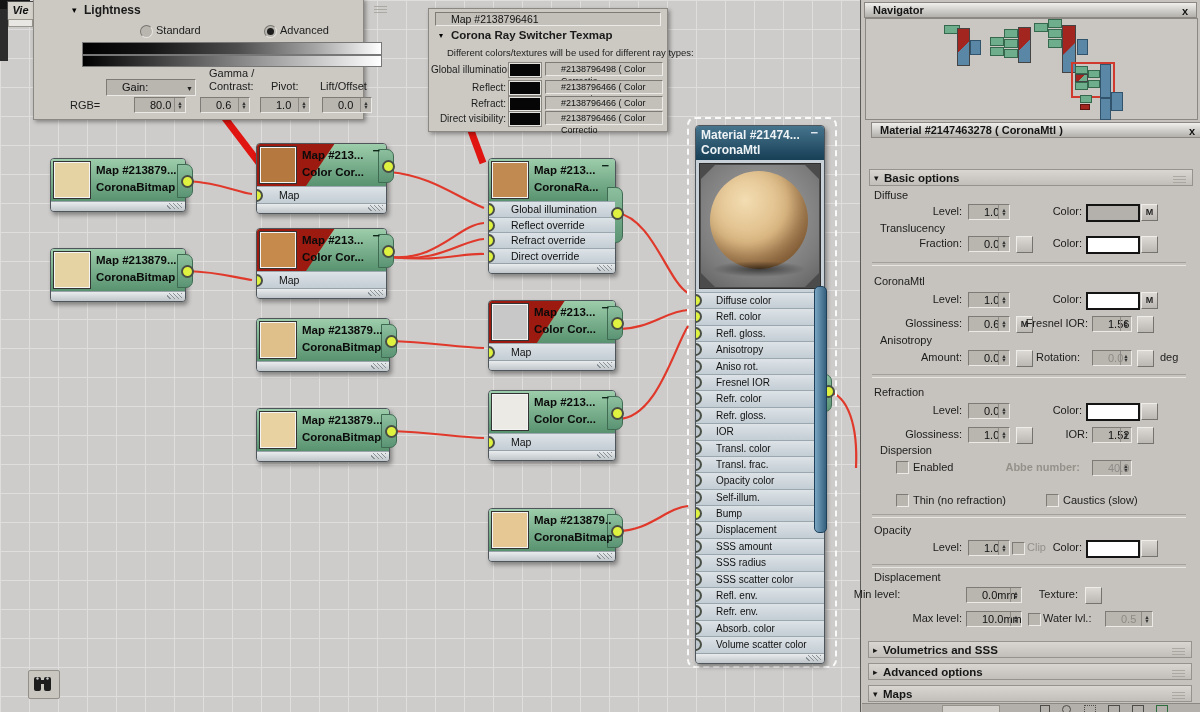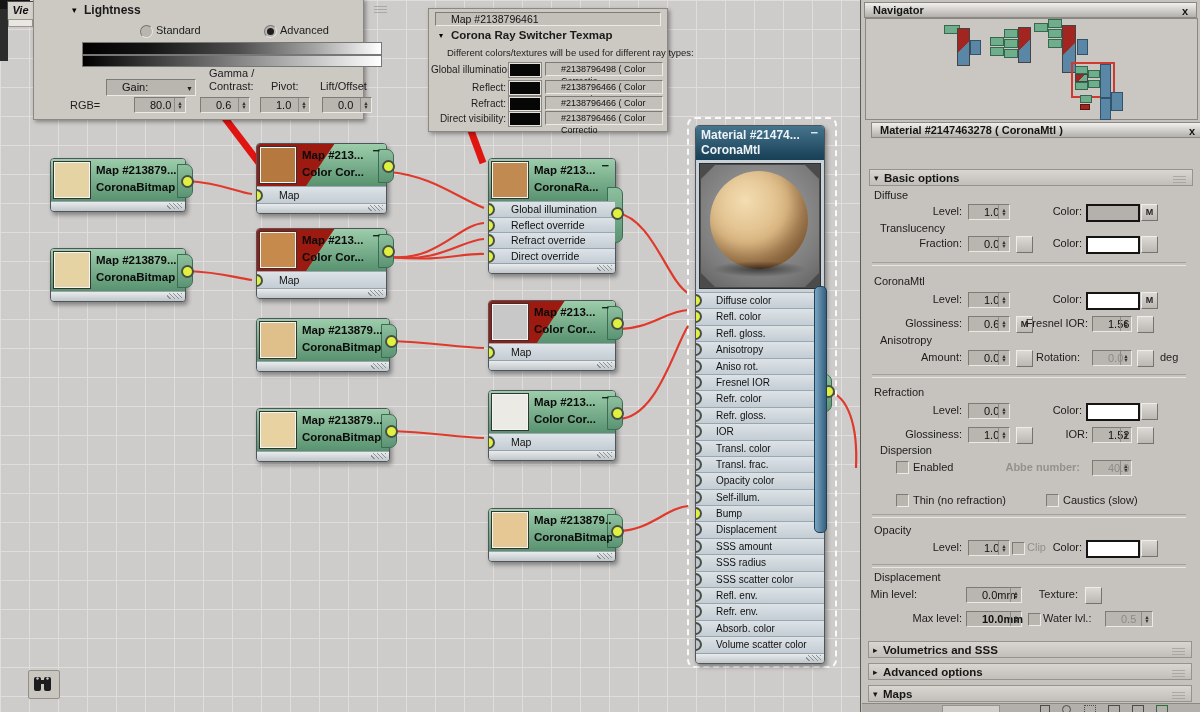--- a/index.html
+++ b/index.html
@@ -485,26 +485,26 @@
   <span class="lbl" style="left:882px;top:541px;width:80px;">Level:</span>
   <div class="fld" style="left:968px;top:540px;width:42px;"><span>1.0</span><i class="sp"></i></div>
   <i class="cb" style="left:1012px;top:542px;"></i>
   <span class="lbl l dis" style="left:1027px;top:541px;">Clip</span>
   <span class="lbl" style="left:1038px;top:541px;width:44px;">Color:</span>
   <div class="sw" style="left:1086px;top:540px;"></div>
   <div class="btn15" style="left:1141px;top:540px;"></div>
   <div class="sep" style="top:564px;"></div>
 
   <span class="lbl l" style="left:874px;top:571px;">Displacement</span>
-  <span class="lbl" style="left:837px;top:588px;width:80px;">Min level:</span>
+  <span class="lbl" style="left:837px;top:588px;width:80px;text-align:center;">Min level:</span>
   <div class="fld" style="left:966px;top:587px;width:56px;"><span>0.0mm</span><i class="sp"></i></div>
   <span class="lbl" style="left:1010px;top:588px;width:68px;">Texture:</span>
   <div class="btn15" style="left:1085px;top:587px;"></div>
   <span class="lbl" style="left:882px;top:612px;width:80px;">Max level:</span>
-  <div class="fld" style="left:966px;top:611px;width:56px;font-weight:bold;"><span>10.0mm</span><i class="sp"></i></div>
+  <div class="fld" style="left:966px;top:611px;width:56px;"><span>10.0mm</span><i class="sp"></i></div>
   <i class="cb" style="left:1028px;top:613px;"></i>
   <span class="lbl l" style="left:1043px;top:612px;">Water lvl.:</span>
   <div class="fld dis" style="left:1105px;top:611px;width:48px;"><span>0.5</span><i class="sp"></i></div>
 
   <div class="roll" style="left:868px;top:641px;width:324px;position:absolute;">
     <span class="rarr">▸</span>
     <span>Volumetrics and SSS</span>
     <span class="grip" style="right:6px;top:4px;"></span></div>
   <div class="roll" style="left:868px;top:663px;width:324px;position:absolute;">
     <span class="rarr">▸</span>

